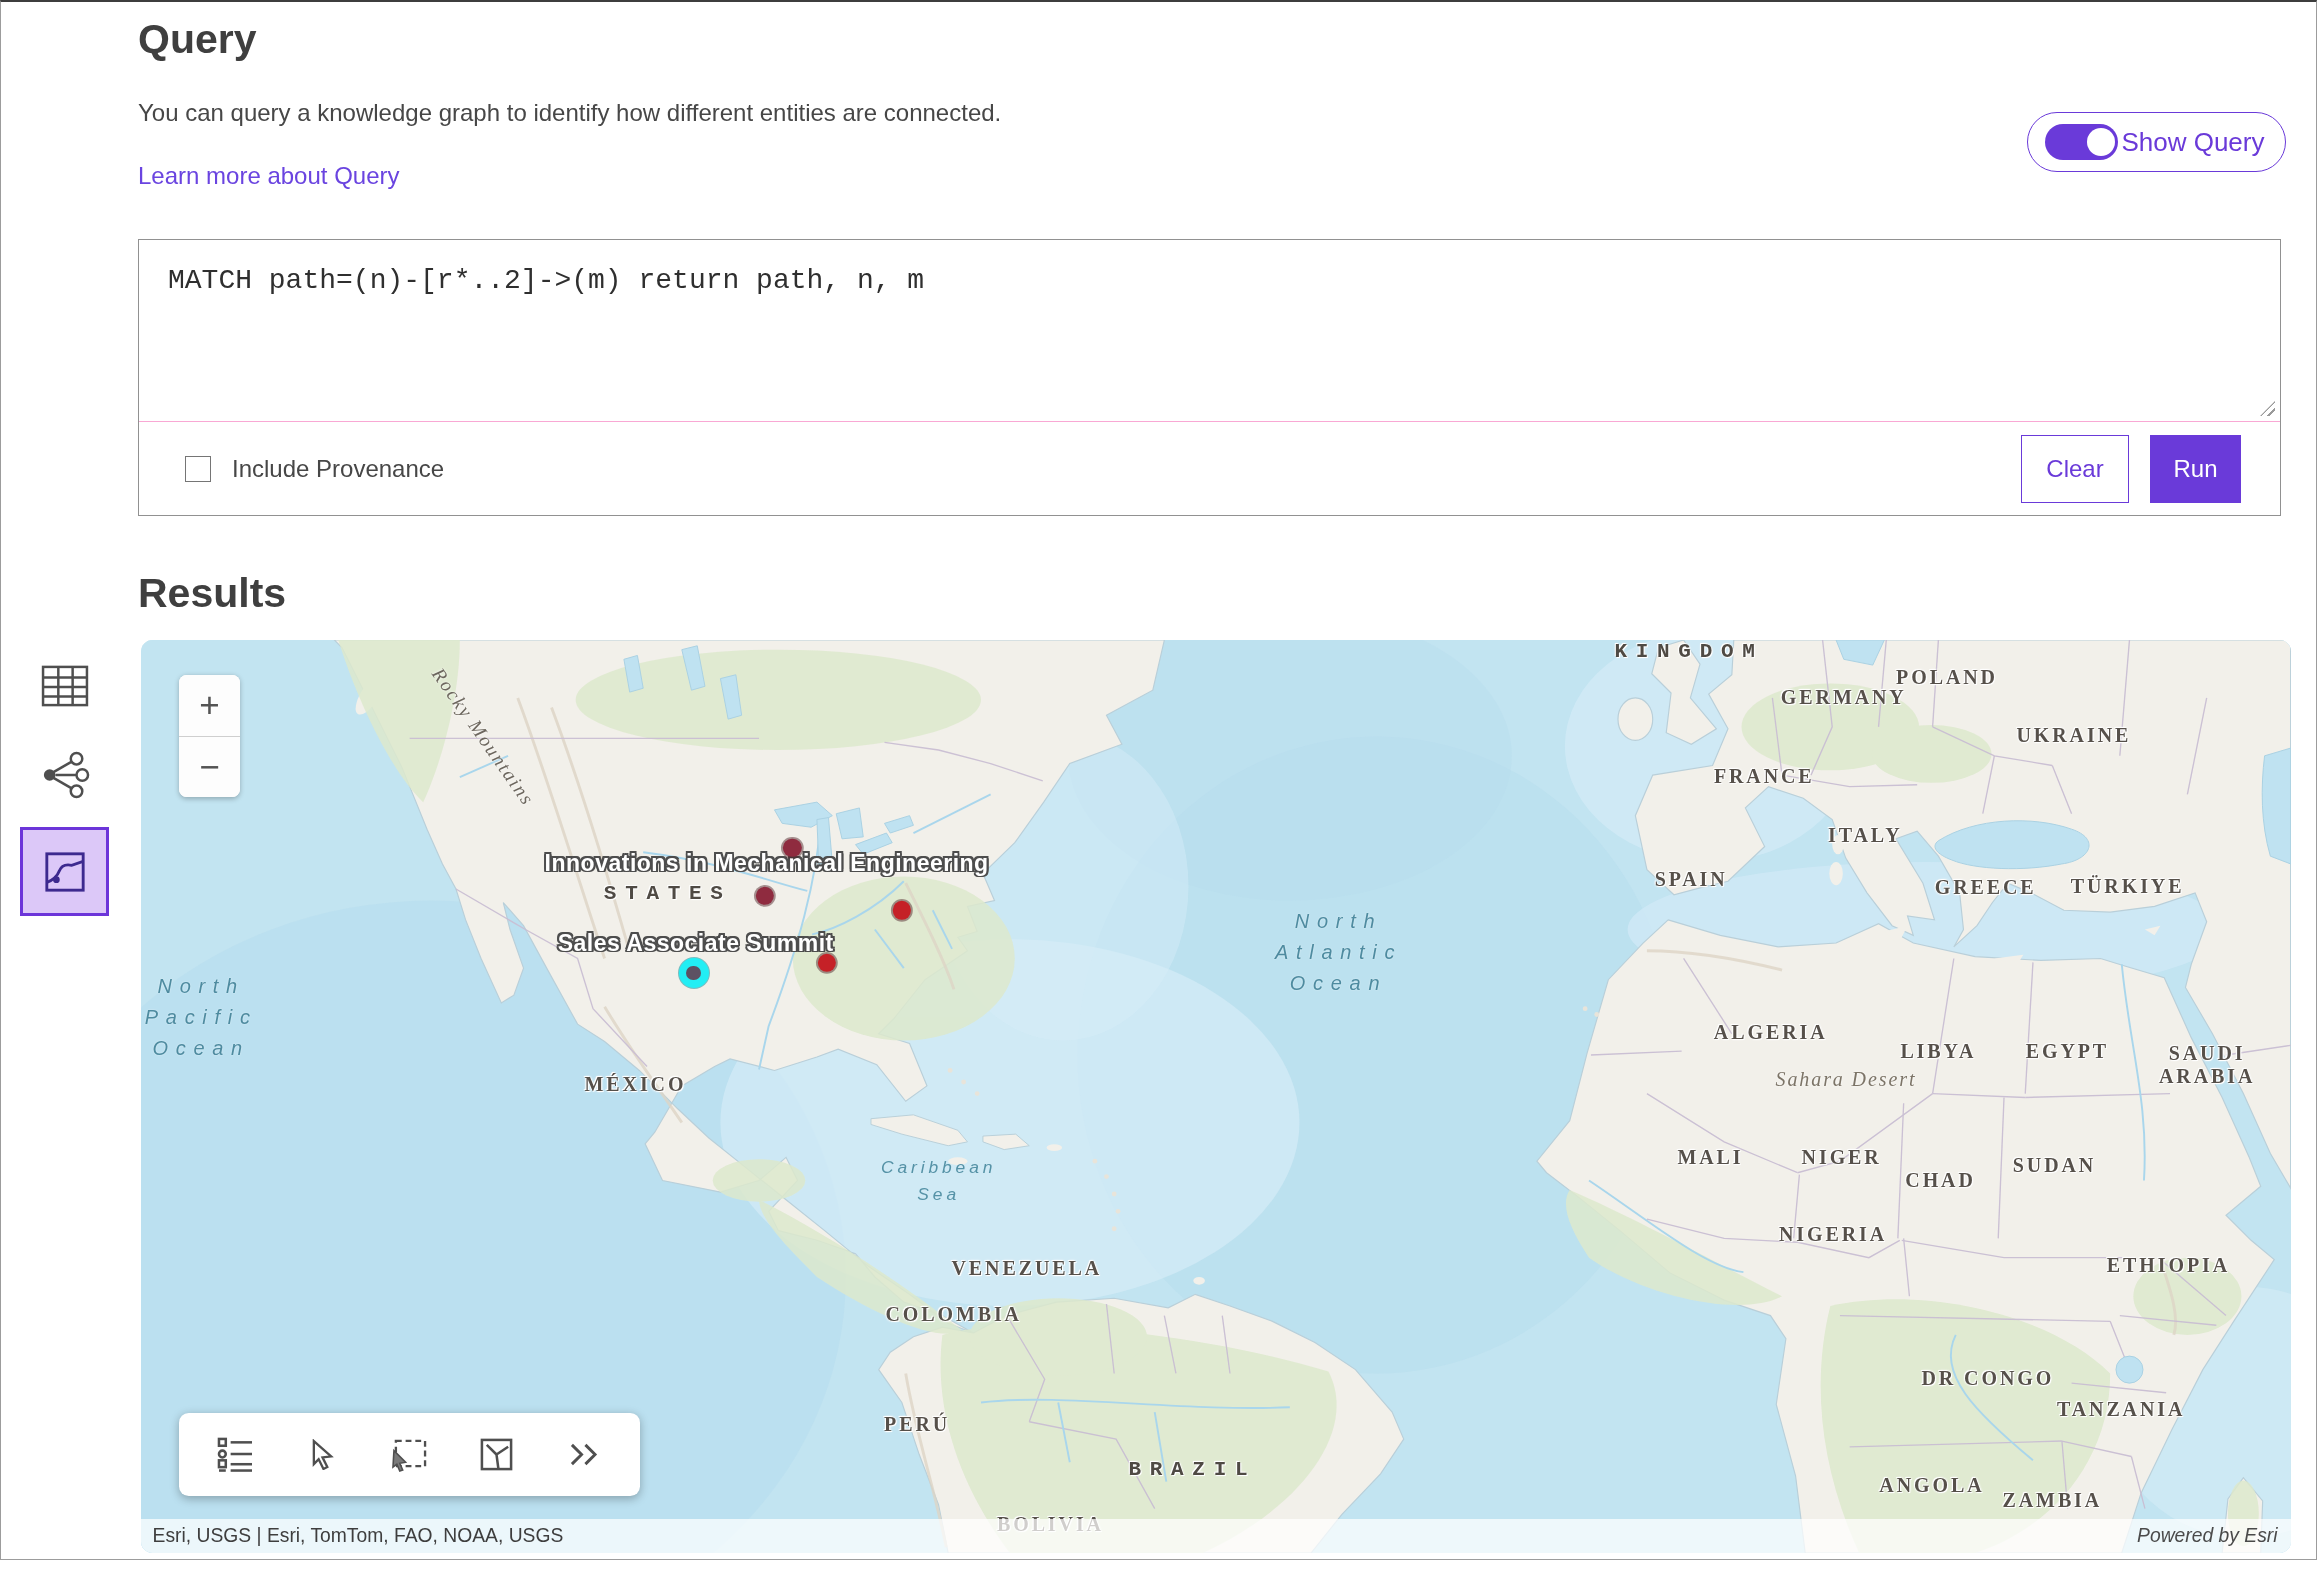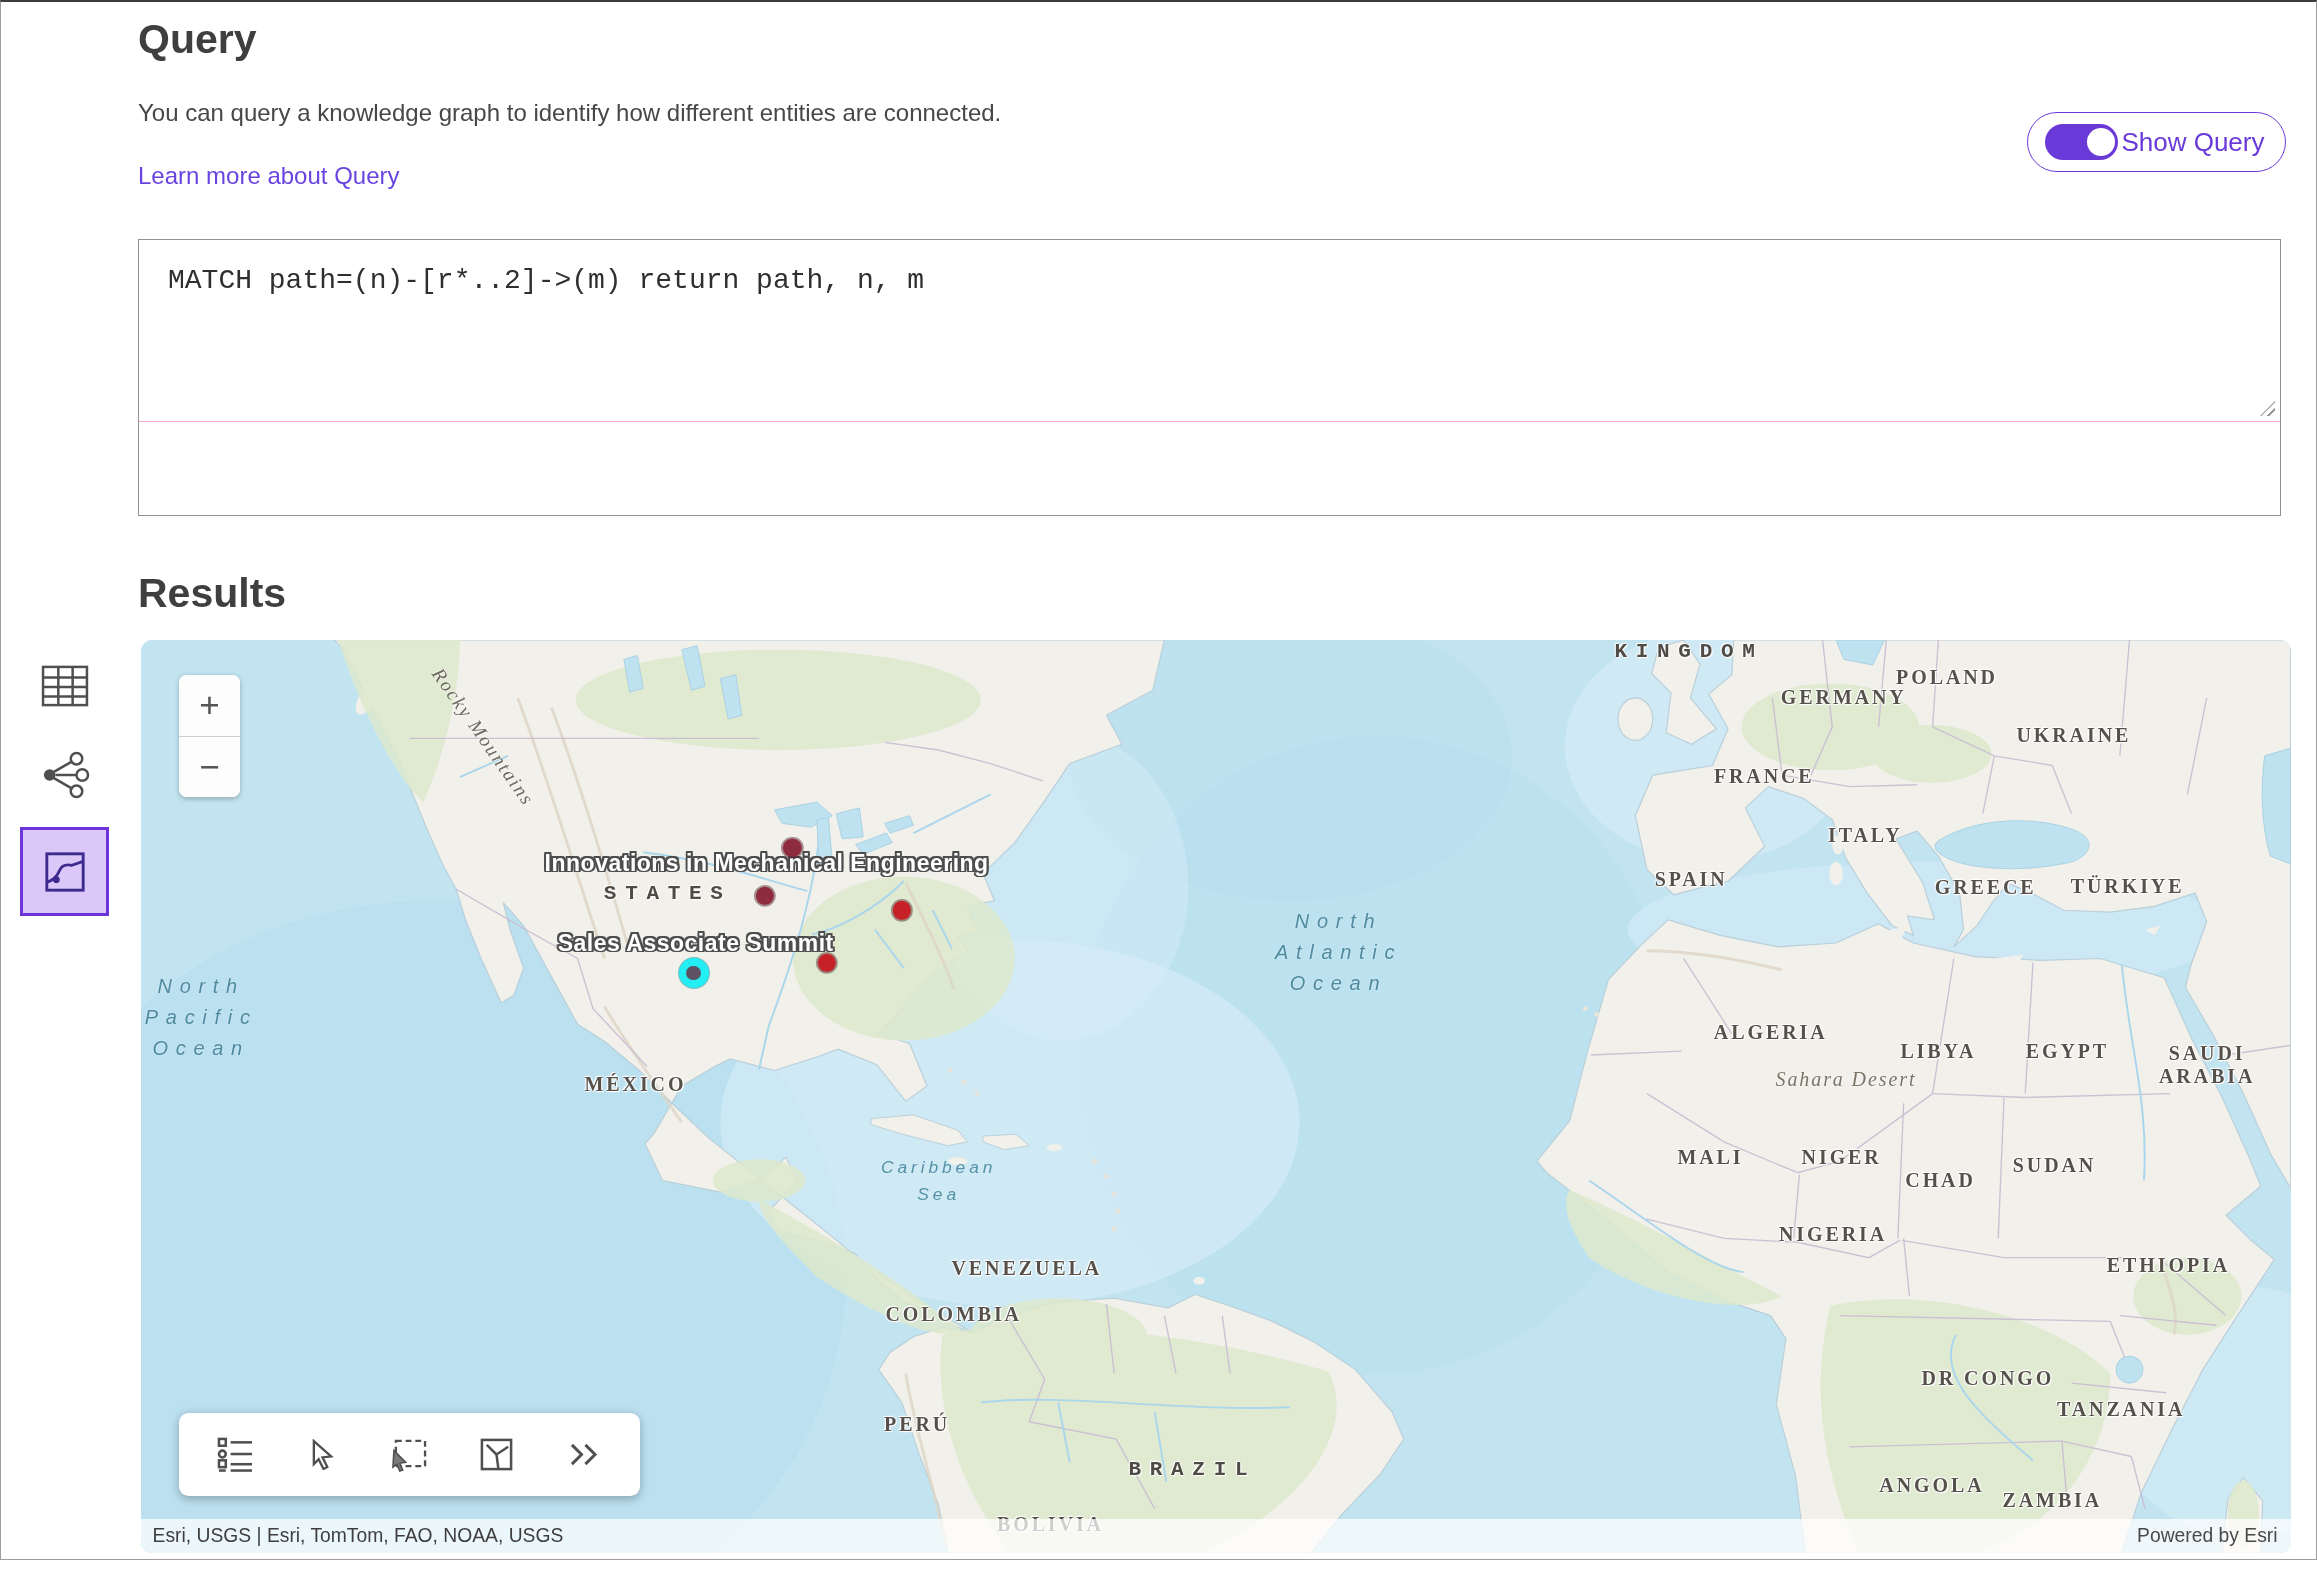--- a/index.html
+++ b/index.html
@@ -72,41 +72,48 @@
   .zoomctl .zbtn { flex:1; display:flex; align-items:center; justify-content:center; font-size:35px; color:#545454; cursor:pointer; background:#fdfdfd; }
   .zoomctl .zbtn:first-child { border-bottom:1px solid #cfcfcf; }
   
   .map-toolbar { position:absolute; left:38px; bottom:57px; width:461px; height:83px; background:#fff; border-radius:9.7px;
     box-shadow:0 2.9px 9.7px rgba(0,0,0,.28); display:flex; align-items:center; justify-content:space-around; padding:0 13.5px; }
   .tool-btn { width:58px; height:58px; display:flex; align-items:center; justify-content:center; cursor:pointer; }
   
   .attrib { position:absolute; left:0; right:0; bottom:0; height:34px; background:rgba(255,255,255,.72);
     display:flex; align-items:center; font-size:19.3px; color:#3e3e3e; }
   .attrib .left  { padding-left:11.6px; }
-  .attrib .right { margin-left:auto; padding-right:13.5px; color:#4a4a4a; }
+  .attrib .right { margin-left:auto; padding-right:13.5px; color:#4a4a4a;font-style:italic; }
   svg .ic { stroke:#4f4f4f; stroke-width:2.6; fill:none; }
 </style>
 </head>
 <body>
 
 <div id="app">
 
   <div class="page-title">Query</div>
   <div class="page-desc">You can query a knowledge graph to identify how different entities are connected.</div>
   <div class="learn-link">Learn more about Query</div>
 
   <div class="toggle-pill">
     <div class="switch">
         <div class="knob"></div>
       </div>
     <div class="tlabel">Show Query</div>
   </div>
 
   <div class="query-box">
     <div class="query-text">MATCH path=(n)-[r*..2]-&gt;(m) return path, n, m<span class="resize-grip"></span></div>
+    <div class="query-actions">
+      <div class="checkbox"></div>
+      <div class="cb-label">Include Provenance</div>
+      <div class="spacer"></div>
+      <div class="btn btn-clear">Clear</div>
+      <div class="btn btn-run">Run</div>
+    </div>
   </div>
 
   <div class="results-title">Results</div>
 
   <div class="vswitch-item" style="top:639px;">
     <svg width="48" height="42" viewBox="0 0 50 44">
       <rect class="ic" x="2" y="2" width="46" height="40"></rect>
       <line class="ic" x1="2" y1="13" x2="48" y2="13"></line>
       <line class="ic" x1="2" y1="23" x2="48" y2="23"></line>
       <line class="ic" x1="2" y1="33" x2="48" y2="33"></line>

